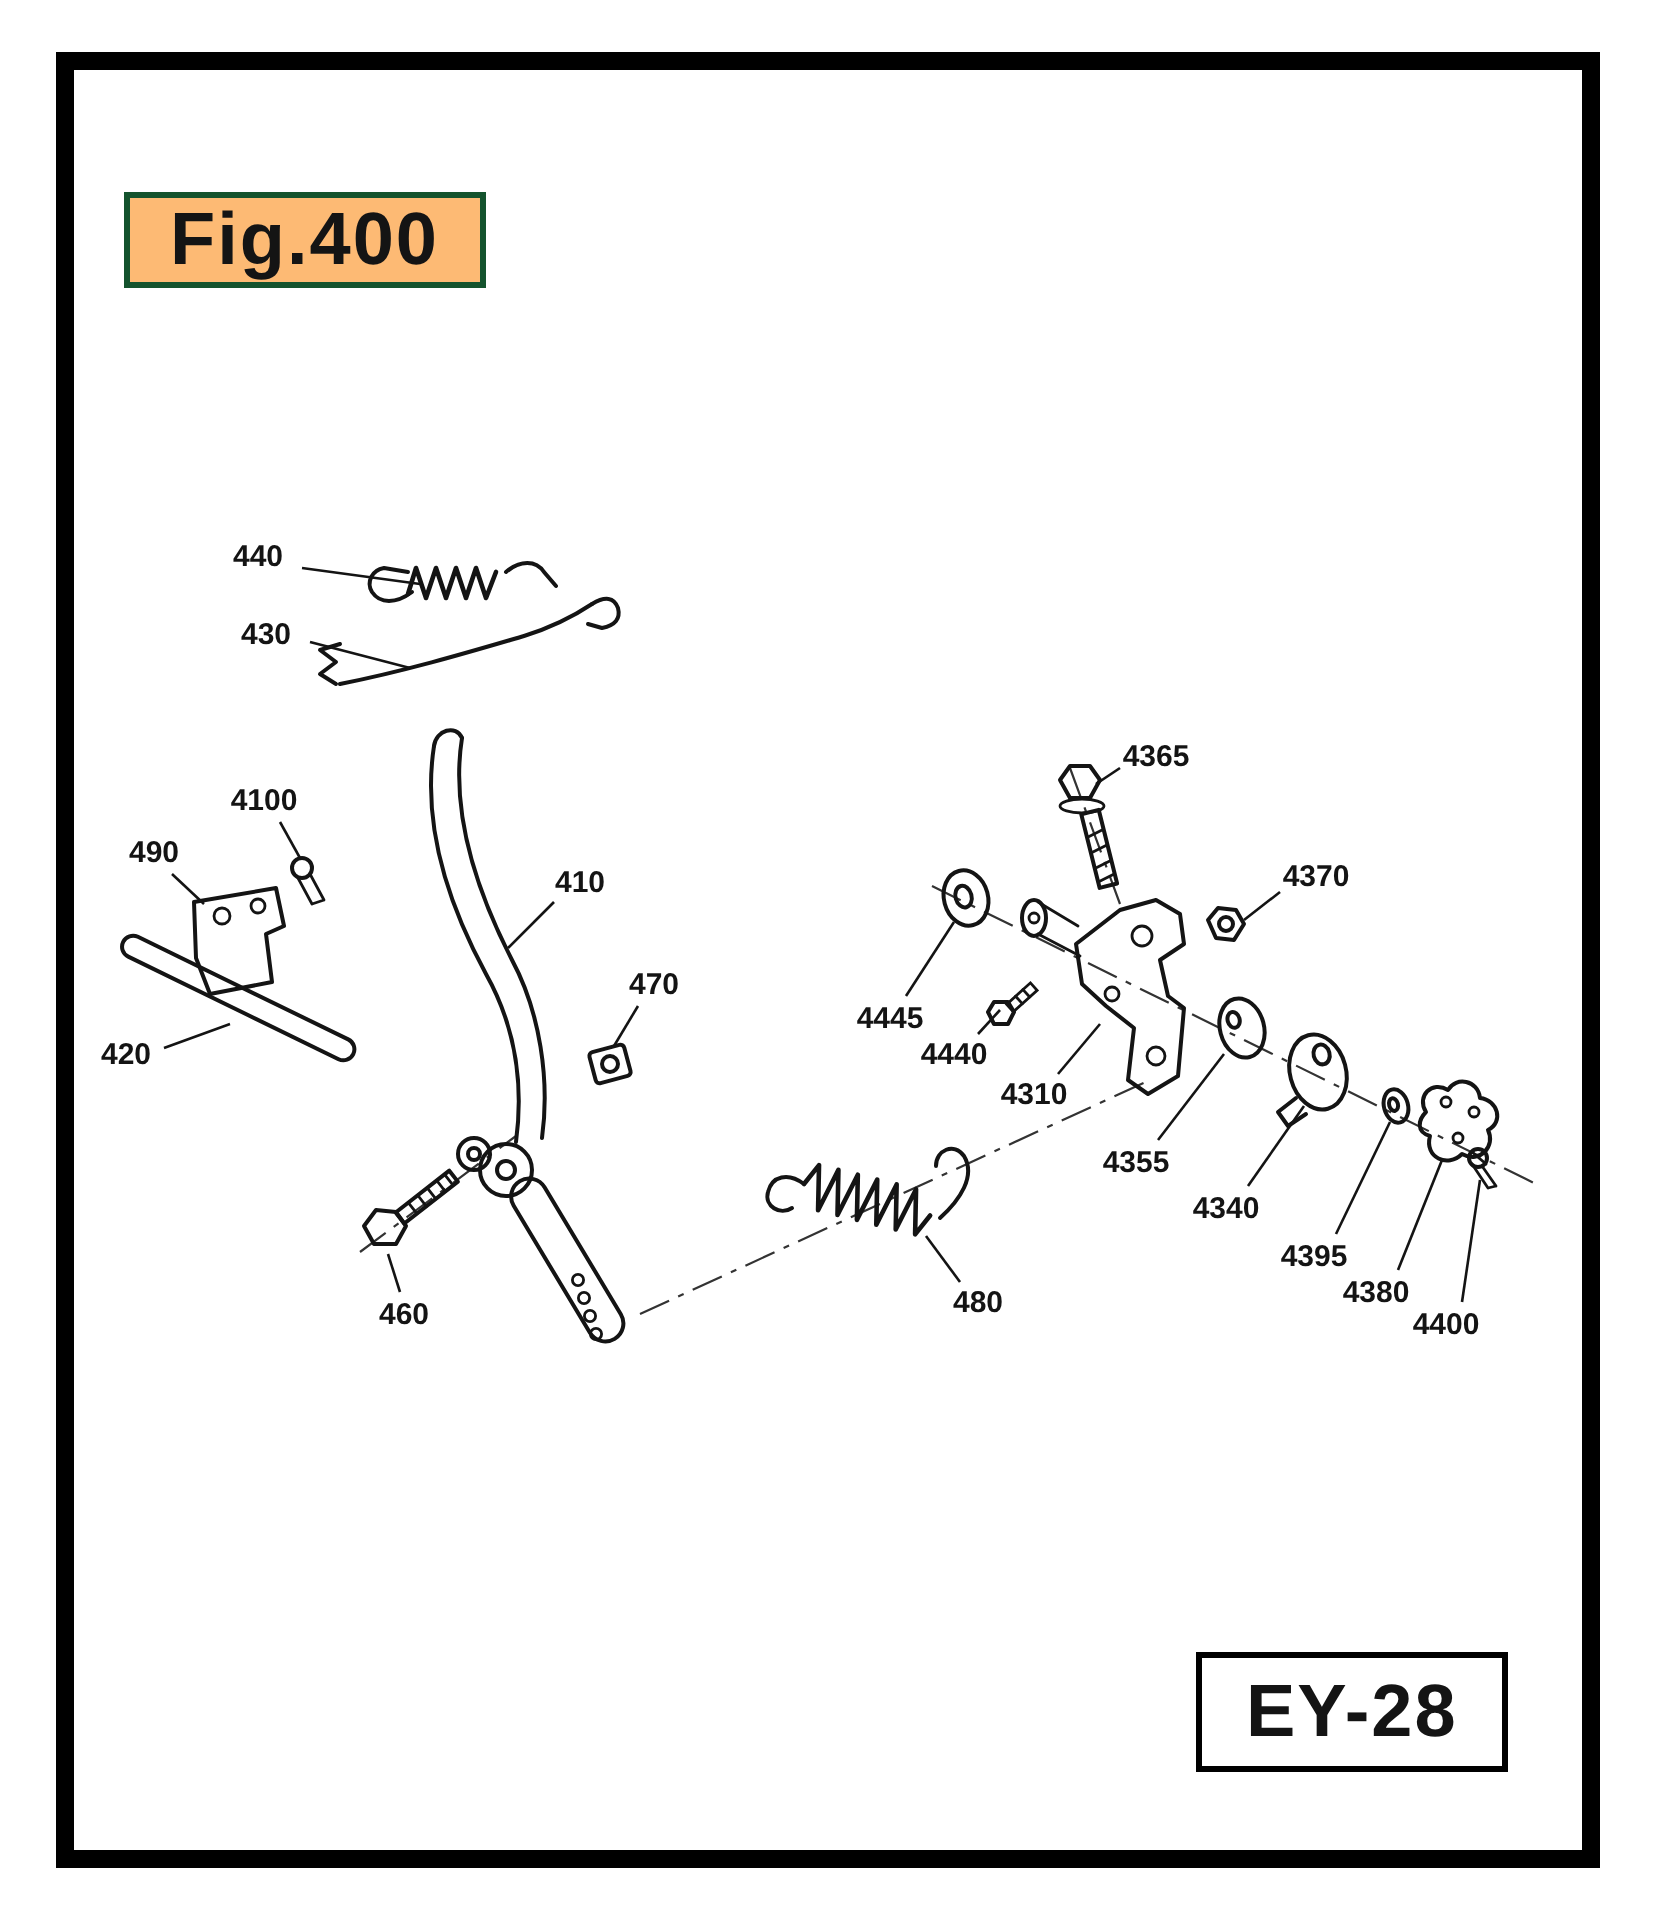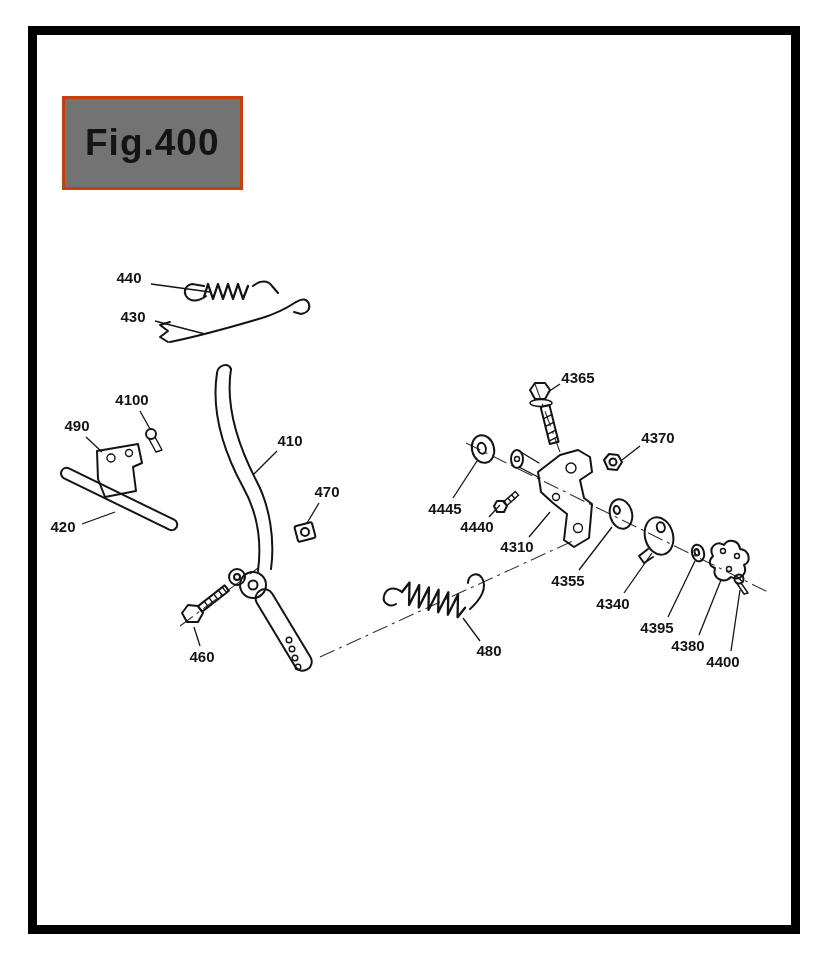--- a/index.html
+++ b/index.html
@@ -1,21 +1,21 @@
 <!DOCTYPE html>
 <html><head>
 <meta charset="utf-8">
 <style>
   html,body{margin:0;padding:0;background:#fff;}
   .page{position:relative;width:828px;height:960px;background:#fff;overflow:hidden;
         font-family:"Liberation Sans",sans-serif;color:#141414;}
   .outer-frame{position:absolute;left:28px;top:26px;right:28px;bottom:26px;
         border:9px solid #000;}
-  .fig-box{position:absolute;left:62px;top:96px;border:3px solid #c2410c;
-        padding:23px 20px;font-size:37px;font-weight:bold;letter-spacing:1px;background:#737373;}
+  .fig-box{position:absolute;left:62px;top:96px;border:3px solid #14532d;
+        padding:0 20px;font-size:37px;font-weight:bold;letter-spacing:1px;background:#fdba74;}
   .model-box{position:absolute;left:598px;top:826px;border:3px solid #000;
         padding:6px 22px;font-size:37px;font-weight:bold;letter-spacing:1px;background:#fff;}
   svg{position:absolute;left:0;top:0;}
   .part-label{font-family:"Liberation Sans",sans-serif;font-size:15px;font-weight:bold;
         fill:#141414;text-anchor:middle;}
   .leader{stroke:#141414;stroke-width:1.3;}
   .ink{stroke:#141414;fill:none;stroke-width:2;stroke-linecap:round;stroke-linejoin:round;}
   .ink-thin{stroke:#141414;fill:none;stroke-width:1.4;stroke-linecap:round;}
   .dashdot{stroke:#333;stroke-width:1.1;fill:none;stroke-dasharray:16 5 3 5;}
 </style>
@@ -23,20 +23,23 @@
 <body>
 
 <div class="page">
 
   <div class="outer-frame"></div>
 
   <div class="fig-box">
     <span>Fig.400</span>
   </div>
 
+  <div class="model-box">
+    <span>EY-28</span>
+  </div>
 
   <svg width="828" height="960" viewBox="0 0 828 960">
 
     <g>
       <path class="dashdot" d="M320,657 L575,540"></path>
       <path class="dashdot" d="M466,443 L768,592"></path>
       <path class="dashdot" d="M180,626 L258,568"></path>
       <path class="dashdot" d="M535,384 L560,452"></path>
     </g>
 

